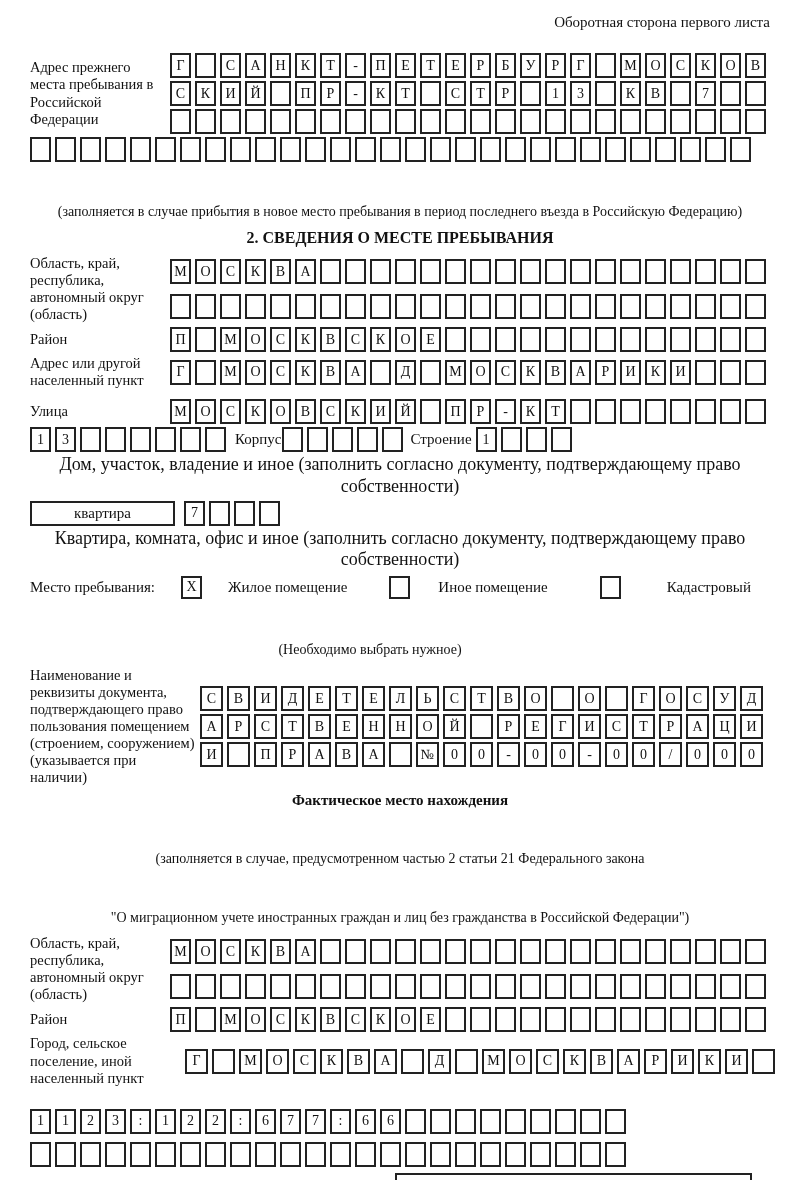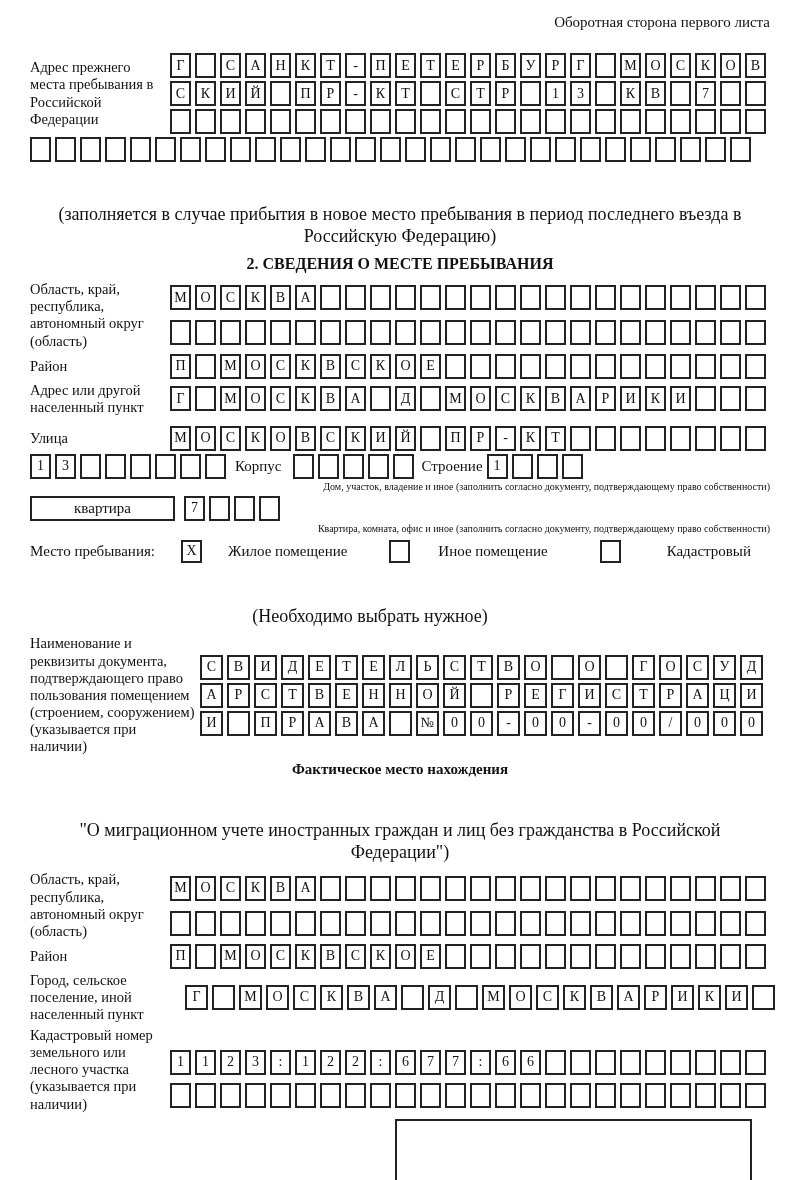--- a/index.html
+++ b/index.html
@@ -13,22 +13,22 @@
   .flabel-mid{width:155px;}
   .rowscol{display:flex;flex-direction:column;}
   .cells{display:flex;gap:4px;}
   .cell{flex:none;box-sizing:border-box;width:21px;height:25px;border:2px solid #222;
         display:flex;align-items:center;justify-content:center;
         font-size:14px;line-height:1;background:#fff;}
   .cells-lg .cell{width:23px;}
   .cells-md .cell{width:23px;}
   .mb3{margin-bottom:3px;} .mb2{margin-bottom:2px;} .mb4{margin-bottom:4px;}
   .gap10{margin-top:10px;} .gap8{margin-top:8px;}
-  .note{font-size:18px;text-align:center;line-height:1.2;margin-top:42px;}
-  .note-left{font-size:10px;text-align:right;line-height:1.2;}
+  .note{font-size:14px;text-align:center;line-height:1.2;margin-top:42px;}
+  .note-left{font-size:18px;text-align:center;line-height:1.2;}
   .sec-title{font-size:16px;font-weight:bold;text-align:center;margin:8px 0 8px 0;}
   .sub-title{font-size:15px;font-weight:bold;text-align:center;margin:6px 0 7px 0;}
   .widebox{box-sizing:border-box;border:2px solid #222;height:25px;display:flex;
            align-items:center;justify-content:center;font-size:15px;flex:none;}
   .dom-box{width:167px;margin-right:9px;}
   .kv-box{width:145px;margin-right:9px;}
   .inline-lbl{font-size:15px;line-height:25px;flex:none;}
   .chk{box-sizing:border-box;width:21px;height:23px;border:2px solid #222;flex:none;
        display:flex;align-items:center;justify-content:center;font-size:14px;margin-top:1px;}
   .stay-row{display:flex;align-items:flex-start;margin-bottom:2px;gap:18px;}
@@ -313,21 +313,21 @@
     <div class="cells" style="margin-right:9px;">
         <span class="cell">1</span>
         <span class="cell">3</span>
         <span class="cell"></span>
         <span class="cell"></span>
         <span class="cell"></span>
         <span class="cell"></span>
         <span class="cell"></span>
         <span class="cell"></span>
       </div>
-    <div class="inline-lbl" style="margin-right:12px;">Корпус</div>
+    <div class="inline-lbl" style="margin-right:1px;">Корпус</div>
     <div class="cells" style="margin-right:7px;">
         <span class="cell"></span>
         <span class="cell"></span>
         <span class="cell"></span>
         <span class="cell"></span>
         <span class="cell"></span>
       </div>
     <div class="inline-lbl" style="margin-right:4px;">Строение</div>
     <div class="cells">
         <span class="cell">1</span>
@@ -429,20 +429,21 @@
           <span class="cell">0</span>
           <span class="cell">/</span>
           <span class="cell">0</span>
           <span class="cell">0</span>
           <span class="cell">0</span>
         </div>
     </div>
   </div>
 
   <div class="sub-title">Фактическое место нахождения</div>
+  <div class="note">(заполняется в случае, предусмотренном частью 2 статьи 21 Федерального закона</div>
   <div class="note" style="margin-bottom:8px;">"О миграционном учете иностранных граждан и лиц без гражданства в Российской Федерации")</div>
 
   <div class="frow mb4">
     <div class="flabel">Область, край, республика, автономный округ (область)</div>
     <div class="rowscol">
       <div class="cells">
           <span class="cell">М</span>
           <span class="cell">О</span>
           <span class="cell">С</span>
           <span class="cell">К</span>
@@ -548,21 +549,20 @@
         <span class="cell">А</span>
         <span class="cell">Р</span>
         <span class="cell">И</span>
         <span class="cell">К</span>
         <span class="cell">И</span>
         <span class="cell"></span>
       </div>
   </div>
 
   <div class="frow" style="margin-top:4px;">
-    <div class="flabel">Кадастровый номер земельного или лесного участка (указывается при наличии)</div>
     <div class="rowscol" style="margin-top:18px;">
       <div class="cells">
           <span class="cell">1</span>
           <span class="cell">1</span>
           <span class="cell">2</span>
           <span class="cell">3</span>
           <span class="cell">:</span>
           <span class="cell">1</span>
           <span class="cell">2</span>
           <span class="cell">2</span>

